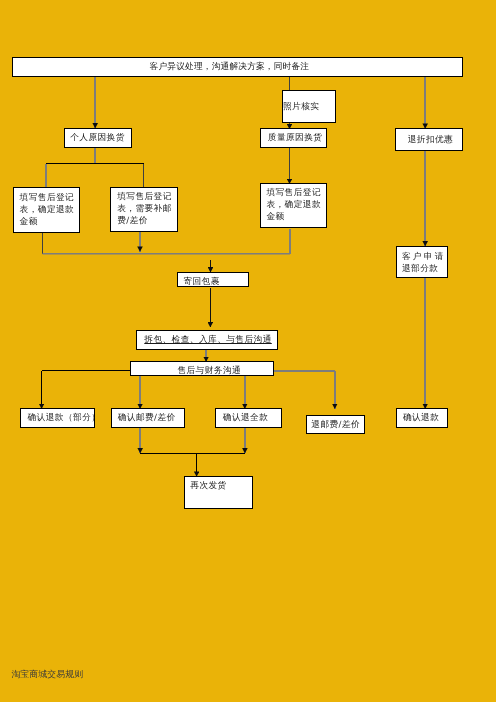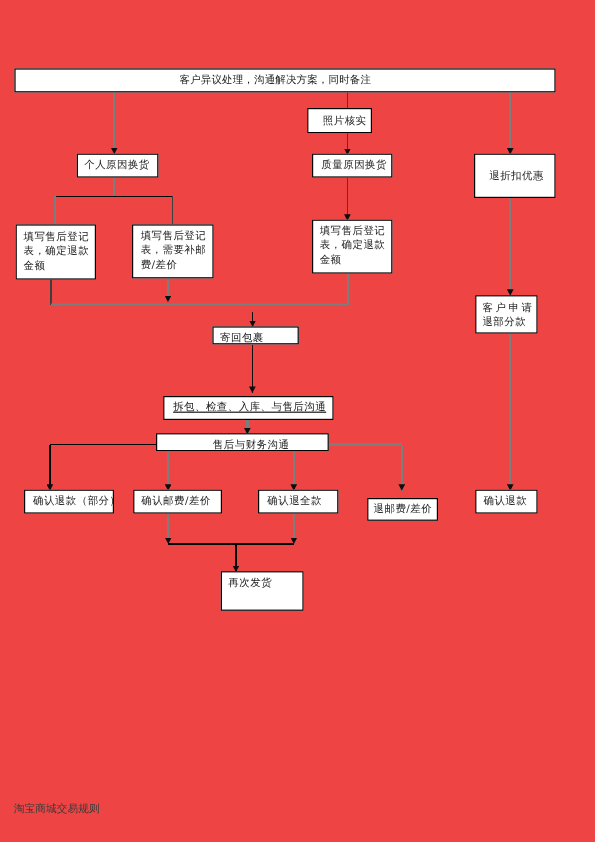--- a/index.html
+++ b/index.html
@@ -1,37 +1,37 @@
 <!DOCTYPE html>
 <html><head>
 <meta charset="utf-8">
 <title>flowchart</title>
 <style>
   html,body{margin:0;padding:0;background:#ffffff;}
   body{width:496px;height:702px;overflow:hidden;
        font-family:"DejaVu Serif","Liberation Serif",serif;
        color:#000000;-webkit-font-smoothing:antialiased;text-rendering:geometricPrecision;}
-  #page{position:relative;width:496px;height:702px;background:#ef4444;}
+  #page{position:relative;width:496px;height:702px;background:#eab308;}
   #wires{position:absolute;left:0;top:0;width:496px;height:702px;}
   .node{position:absolute;box-sizing:border-box;background:#ffffff;
         border:1px solid #000000;display:flex;align-items:center;
         justify-content:flex-start;text-align:left;line-height:1.38;
         font-size:8.7px;letter-spacing:0.42px;color:#1a1a1a;}
   .node span{display:block;}
   .node.nw span{white-space:nowrap;}
   .ln{display:block;font-style:normal;white-space:nowrap;}
   .ln.wide{letter-spacing:2.2px;}
   .node.tl{align-items:flex-start;}
   .caption{position:absolute;font-size:8.9px;letter-spacing:0.1px;color:#3a3a3a;left:11.4px;top:671.3px;line-height:1;}
 
   .n-start   {left:12px; top:57px;  width:451px; height:19.5px; padding-left:136.6px;letter-spacing:0.18px;}
-  .n-photo   {left:256px;top:90.2px;width:53.6px;height:21px; padding-left:12px;}
+  .n-photo   {left:282px;top:90.2px;width:53.6px;height:33px; padding-left:0;}
   .n-personal{left:64px; top:128.3px; width:68px;height:19.5px; padding-left:5.2px;}
   .n-quality {left:259.5px;top:128.3px;width:67px; height:20.1px; padding-left:7.3px;}
-  .n-discount{left:395.4px;top:128.3px;width:67.6px;height:37px; padding-left:11.3px;}
+  .n-discount{left:395.4px;top:128.3px;width:67.6px;height:23px; padding-left:11.3px;}
   .n-form1   {left:12.7px; top:187.3px;width:67.8px;height:45.4px; padding:3.4px 0 0 5.9px;}
   .n-form2   {left:110.3px;top:186.8px;width:67.4px;height:44.8px; padding:3.4px 0 0 5.9px;justify-content:center;}
   .n-form3   {left:259.5px;top:183.1px;width:67px; height:45.4px; padding:3.4px 0 0 5.9px;}
   .n-apply   {left:395.6px;top:245.5px;width:52.3px;height:32.5px; padding:4.8px 0 0 5.4px;}
   .n-parcel  {left:177.2px;top:272.2px;width:72.3px;height:15.1px; padding:2.4px 0 0 5.2px;}
   .n-unpack  {left:136.1px;top:330.4px;width:142px;height:19.2px;padding:2.7px 0 0 7.2px;text-decoration:underline;}
   .n-finance {left:130.1px;top:361.2px;width:144.4px;height:15.2px;padding:2.6px 0 0 46.3px;}
   .n-cpartial{left:20.3px; top:408.2px;width:75px;  height:19.4px; padding-left:6.2px;white-space:nowrap;}
   .n-cpostage{left:110.7px;top:408.2px;width:74.8px;height:19.4px; padding-left:6.0px;}
   .n-cfull   {left:215.4px;top:408.2px;width:67.1px;height:19.4px; padding-left:6.4px;}

